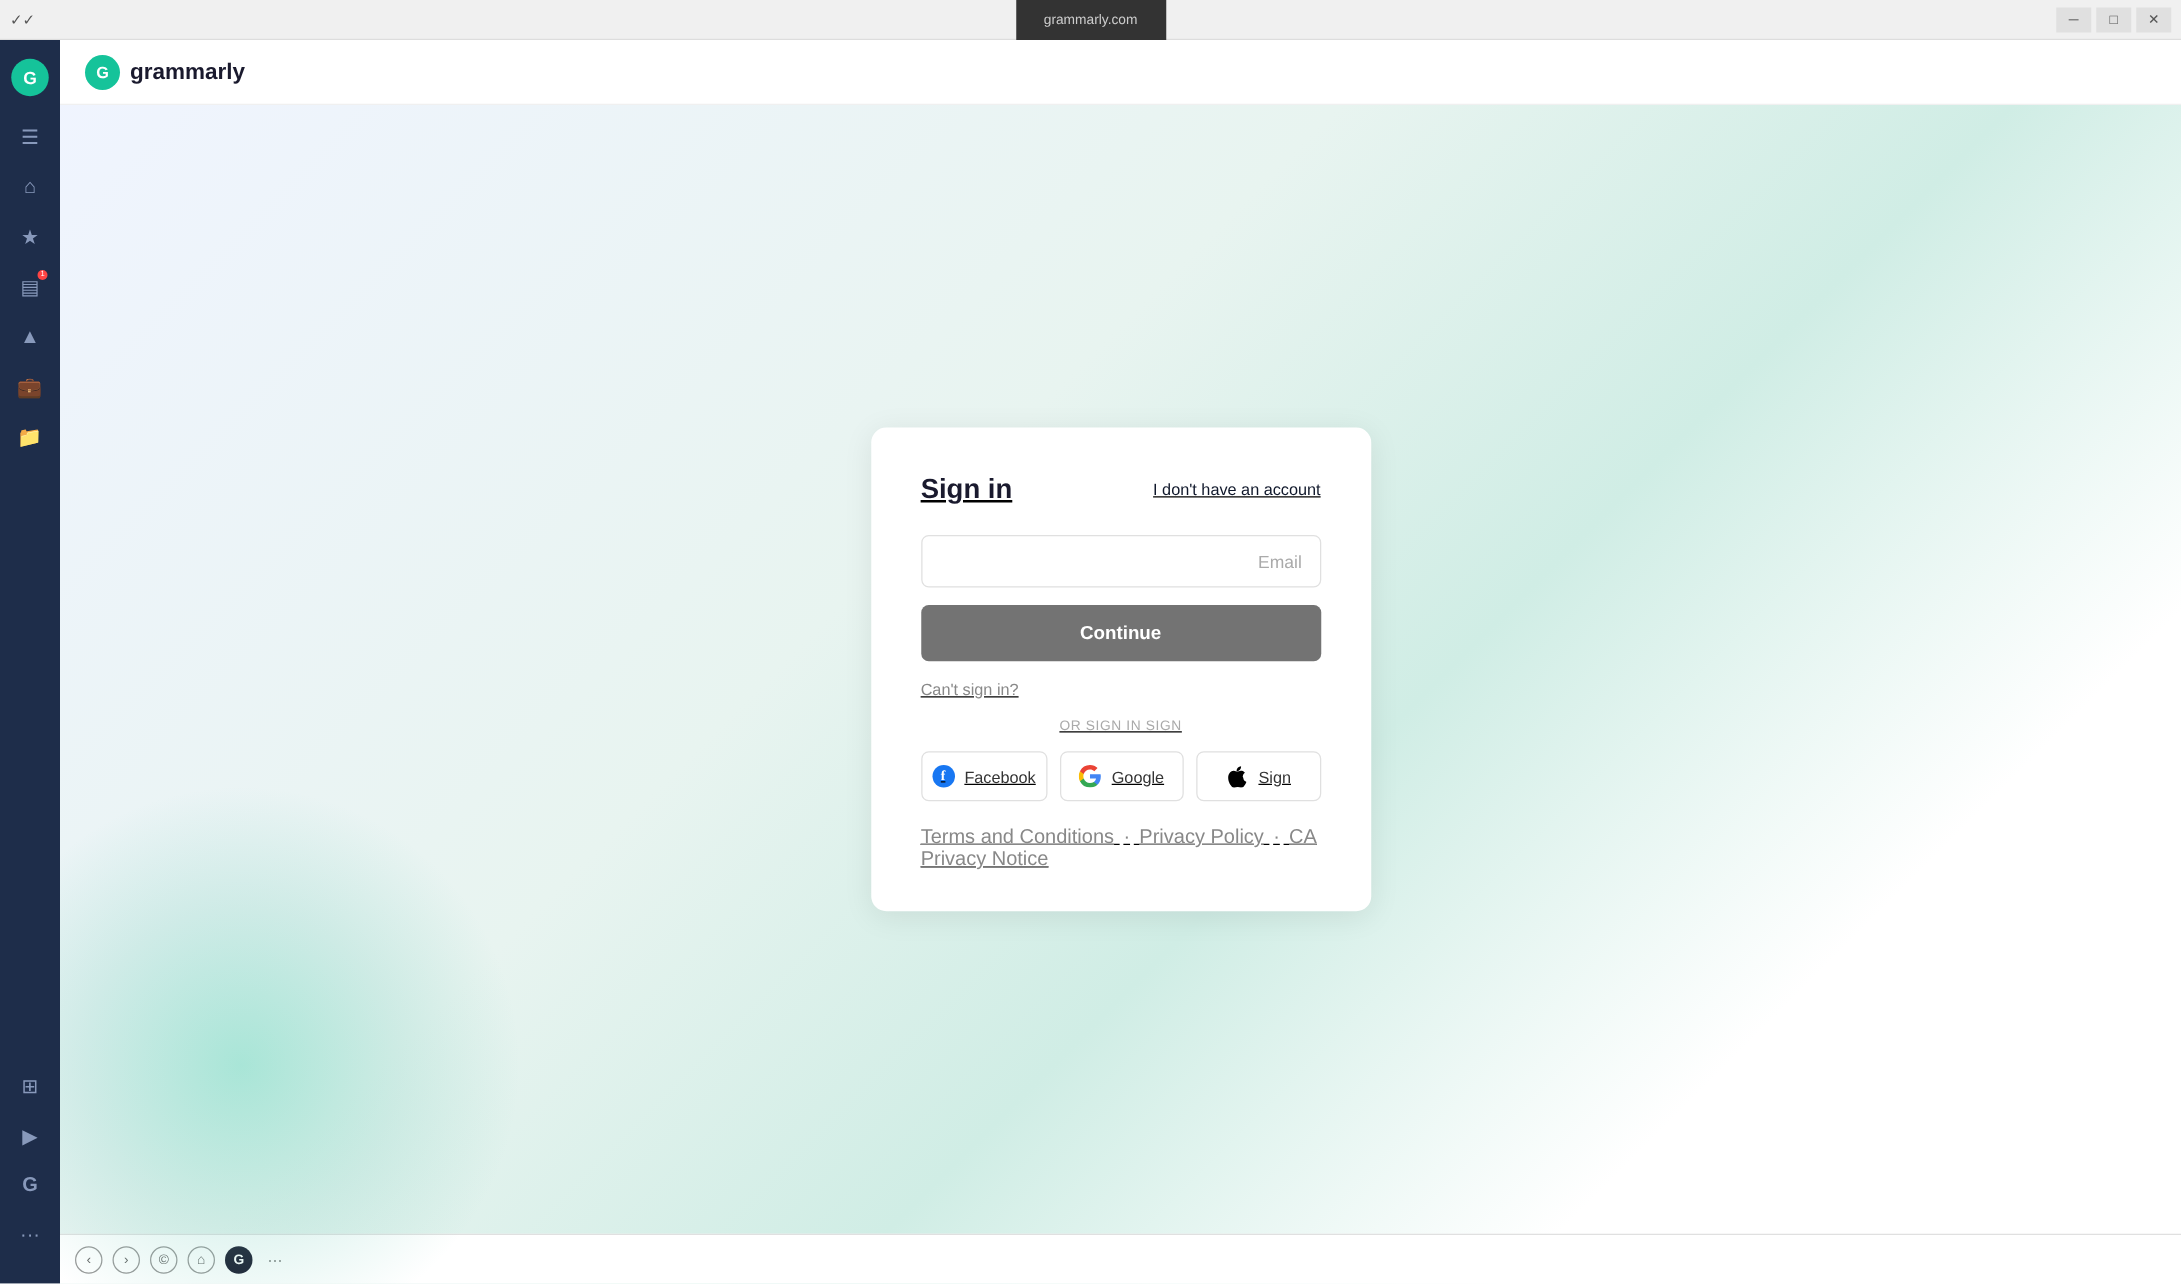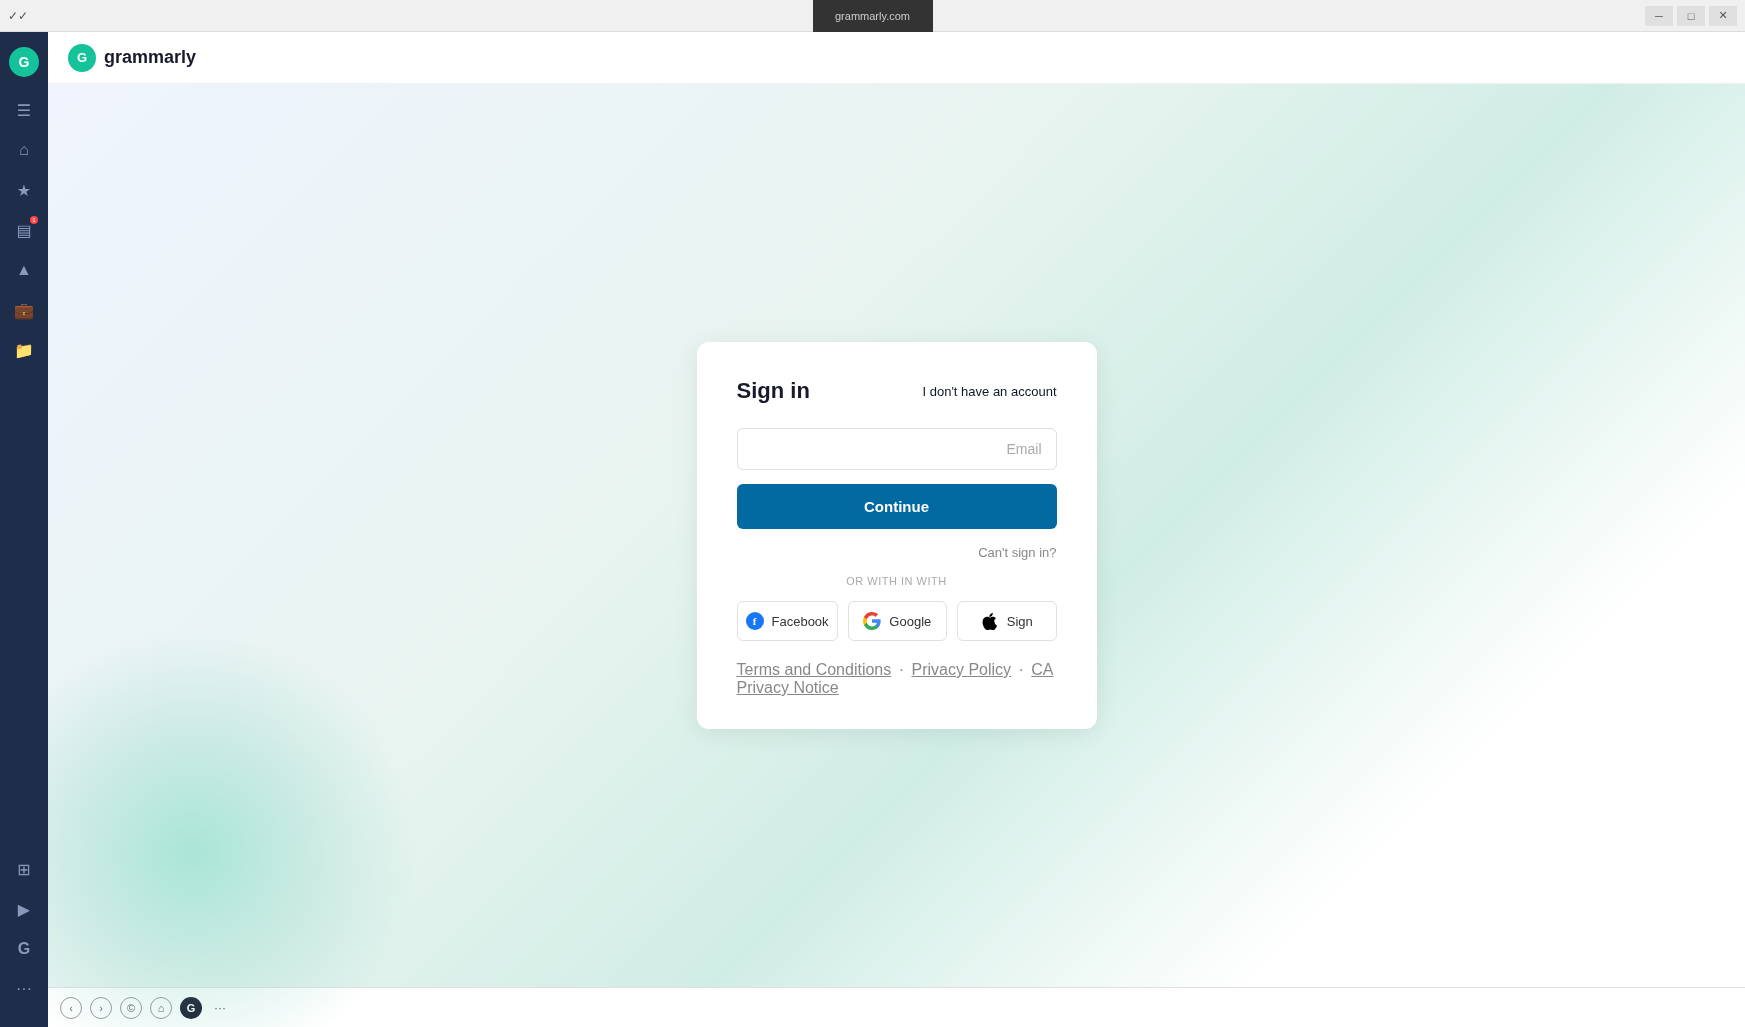--- a/index.html
+++ b/index.html
@@ -198,20 +198,21 @@
     }
 
     
     .signin-card-wrapper {
       flex: 1;
       display: flex;
       align-items: center;
       justify-content: center;
       position: relative;
       z-index: 1;
+      text-decoration: underline;
     }
     .signin-card {
       background: white;
       border-radius: 12px;
       padding: 36px 40px 32px;
       width: 400px;
       box-shadow: 0 4px 24px rgba(0,0,0,0.08);
     }
     .signin-header {
       display: flex;
@@ -244,35 +245,35 @@
       transition: border-color 0.2s;
       text-align: right;
     }
     .email-input::placeholder {
       color: #aaa;
     }
 
     
     .continue-btn {
       width: 100%;
-      background: #0369a1;
+      background: #737373;
       color: white;
       border: none;
       border-radius: 6px;
       padding: 14px;
       font-size: 15px;
       font-weight: 600;
       cursor: pointer;
       margin-bottom: 14px;
       transition: background 0.2s;
     }
 
     
     .cant-signin {
-      text-align: right;
+      text-align: left;
       margin-bottom: 14px;
     }
     .cant-signin a {
       font-size: 13px;
       color: #888;
       text-decoration: none;
       cursor: pointer;
     }
 
     
@@ -504,21 +505,21 @@
 
         
         <button class="continue-btn">Continue</button>
 
         
         <div class="cant-signin">
           <a>Can't sign in?</a>
         </div>
 
         
-        <div class="divider">OR WITH IN WITH</div>
+        <div class="divider">OR SIGN IN SIGN</div>
 
         
         <div class="social-buttons">
 
           <button class="social-btn">
             <div class="fb-icon">f</div>
             <span>Facebook</span>
           </button>
 
           <button class="social-btn">

